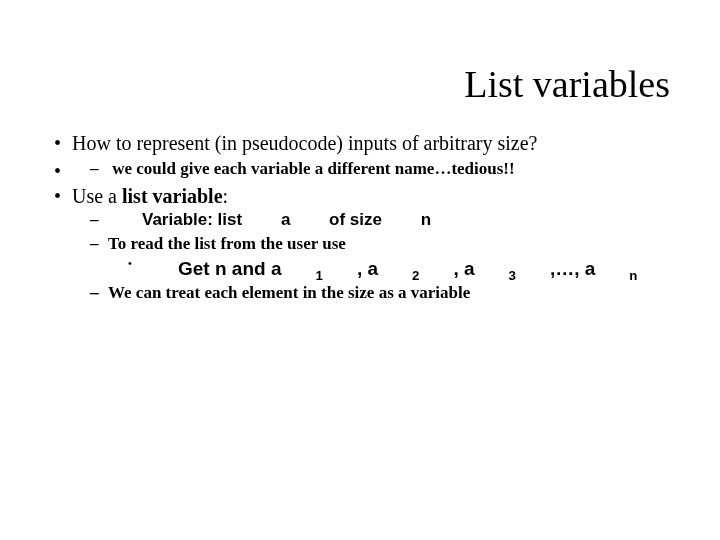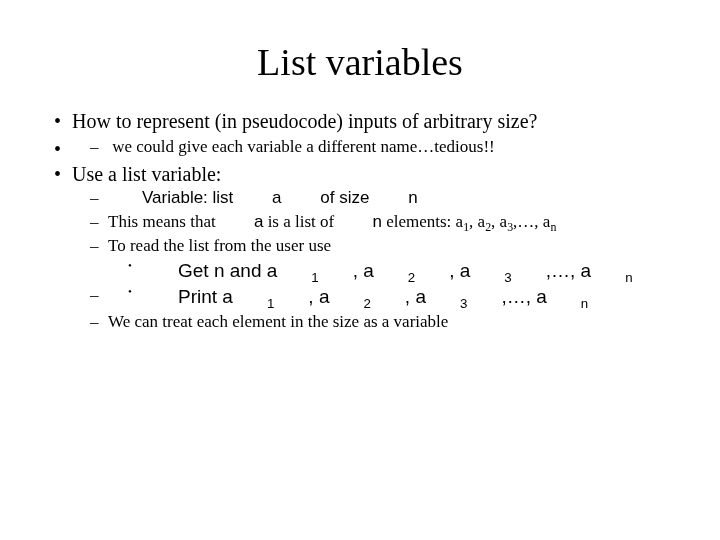--- a/index.html
+++ b/index.html
@@ -6,24 +6,25 @@
   body {
     width: 720px;
     height: 540px;
     background: #fff;
     font-family: "Times New Roman", Times, serif;
     color: #000;
     padding: 40px 50px 20px 50px;
     overflow: hidden;
   }
   .title {
-    text-align: center;
+    text-align: right;
     font-size: 38px;
     font-weight: normal;
     margin-bottom: 24px;
+    margin-top: 22px;
   }
   ul { list-style: none; }
   .lvl1 > li {
     font-size: 20px;
     line-height: 1.3;
     padding-left: 22px;
     position: relative;
     margin-bottom: 2px;
   }
   .lvl1 > li::before {
@@ -31,20 +32,21 @@
     position: absolute;
     left: 4px;
     top: 0;
   }
   .lvl2 > li {
     font-size: 17px;
     line-height: 1.35;
     padding-left: 36px;
     position: relative;
     margin-bottom: 1px;
+    font-weight: bold;
   }
   .lvl2 > li::before {
     content: "–";
     position: absolute;
     left: 18px;
     top: 0;
   }
   .lvl3 > li {
     font-size: 19px;
     line-height: 1.35;
@@ -53,21 +55,21 @@
     margin-bottom: 1px;
   }
   .lvl3 > li::before {
     content: "•";
     position: absolute;
     left: 20px;
     top: 0;
     font-size: 11px;
   }
   .sans { font-family: Arial, Helvetica, sans-serif; margin-left: 34px; }
-  .bold { font-weight: normal; }
+  .bold { font-weight: bold; }
   .sub { font-size: 0.7em; vertical-align: sub; line-height: 0; }
 </style>
 </head>
 <body>
 
 <h1 class="title">List variables</h1>
 
 <ul class="lvl1">
   <li>How to represent (in pseudocode) inputs of arbitrary size?</li>
   <li>
@@ -75,35 +77,27 @@
       <li>&nbsp;<span>we could give each variable a different name…tedious!!</span></li>
     </ul>
   </li>
   <li>
     <span>Use a </span><span class="bold">list variable</span><span>:</span>
     <ul class="lvl2">
       <li>
         <span class="sans">Variable: list </span><span class="sans">a</span><span class="sans"> of size </span><span class="sans">n</span>
       </li>
       <li>
-        <span>This means that </span><span class="sans">a</span><span> is a list of </span><span class="sans">n</span><span> elements: a</span><span class="sub">1</span><span>, a</span><span class="sub">2</span><span>, a</span><span class="sub">3</span><span>,…, a</span><span class="sub">n</span>
-      </li>
-      <li>
         <span>To read the list from the user use</span>
         <ul class="lvl3">
           <li>
             <span class="sans">Get n and a</span><span class="sans sub">1</span><span class="sans">, a</span><span class="sans sub">2</span><span class="sans">, a</span><span class="sans sub">3</span><span class="sans">,…, a</span><span class="sans sub">n</span>
           </li>
         </ul>
       </li>
       <li>
-        <ul class="lvl3">
-          <li>
-            <span class="sans">Print a</span><span class="sans sub">1</span><span class="sans">, a</span><span class="sans sub">2</span><span class="sans">, a</span><span class="sans sub">3</span><span class="sans">,…, a</span><span class="sans sub">n</span>
-          </li>
-        </ul>
       </li>
       <li>
         <span>We can treat each element in the size as a variable</span>
       </li>
     </ul>
   </li>
 </ul>
 
 </body></html>

